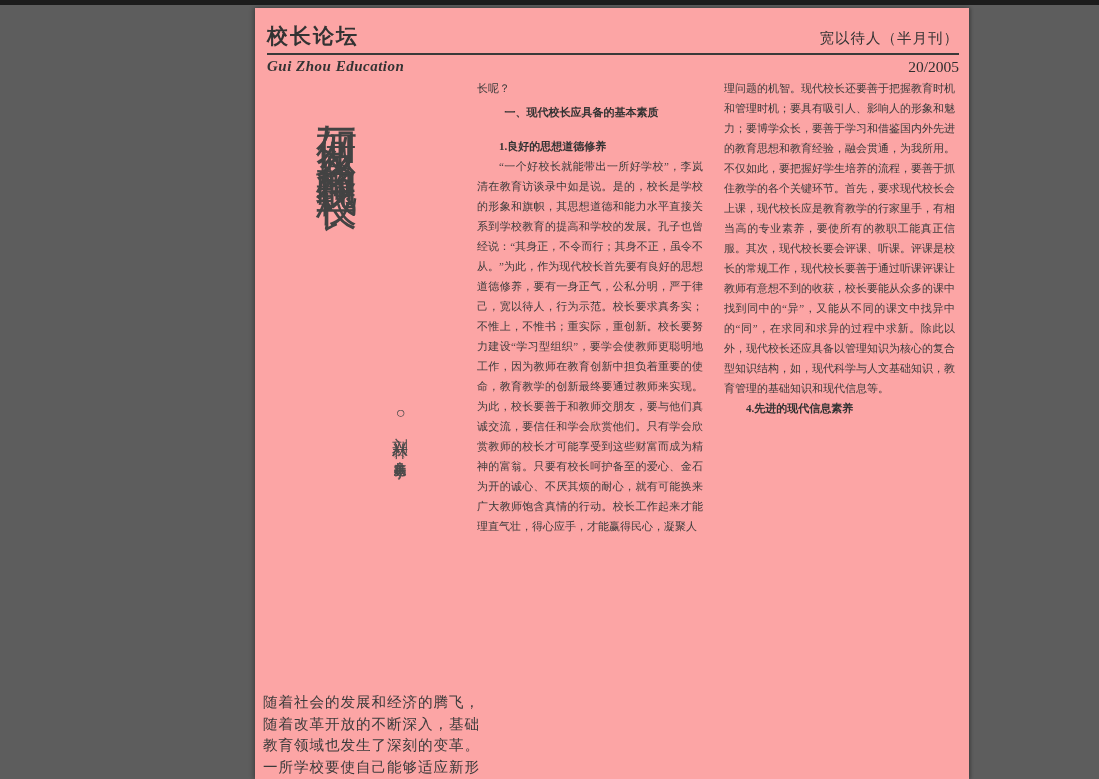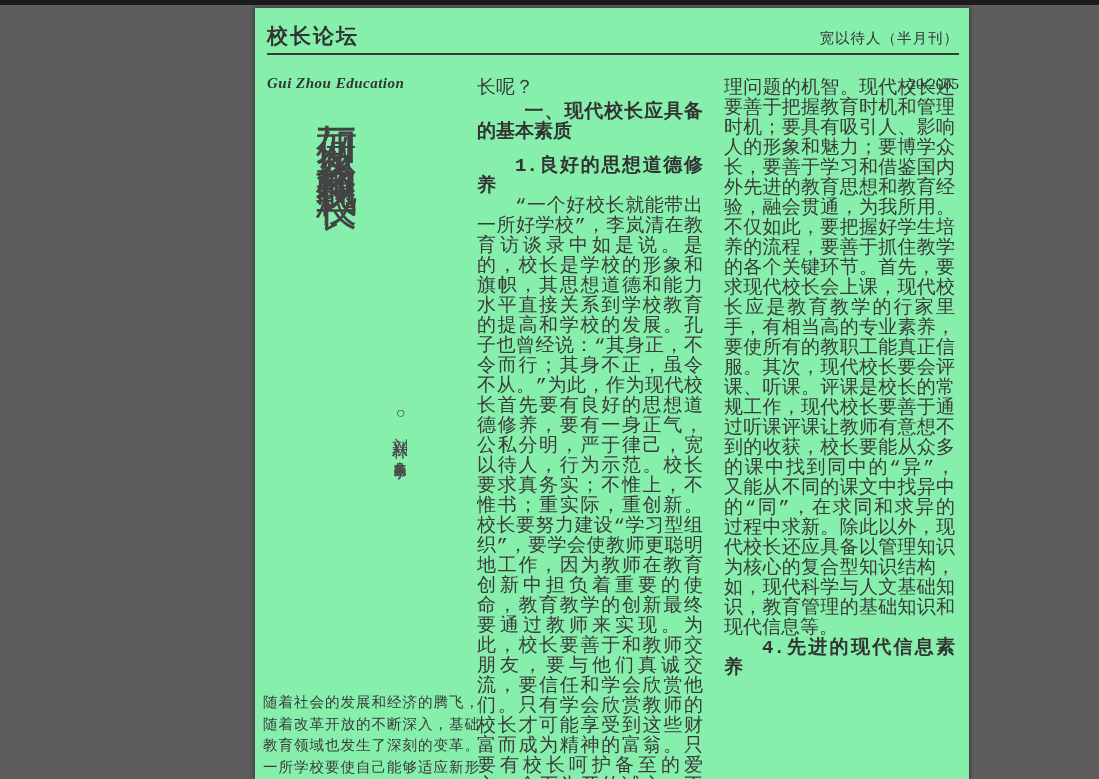--- a/index.html
+++ b/index.html
@@ -10,21 +10,21 @@
     position: relative;
   }
   .top-strip {
     position: absolute; left: 0; top: 0;
     width: 1099px; height: 5px;
     background: #1c1c1c;
   }
   .page {
     position: absolute; left: 255px; top: 8px;
     width: 714px; height: 771px;
-    background: #86efac;
+    background: #fca5a5;
     box-shadow: -2px 0 4px rgba(0,0,0,0.25), 2px 0 3px rgba(0,0,0,0.25);
     overflow: hidden;
     color: #3c3c3c;
   }
   
   .page-header { position: absolute; left: 12px; right: 10px; top: 14px; }
   .header-row1 {
     display: flex; justify-content: space-between; align-items: flex-end;
     border-bottom: 2px solid #3a3a3a;
     padding-bottom: 3px;
@@ -33,21 +33,21 @@
     font-size: 21px; font-weight: bold; letter-spacing: 2px;
     font-family: "Liberation Sans", sans-serif;
     color: #333;
   }
   .journal-cn {
     font-size: 14.5px; letter-spacing: 1px; color: #333;
     padding-bottom: 2px;
   }
   .header-row2 {
     display: flex; justify-content: space-between; align-items: flex-start;
-    padding-top: 20px;
+    padding-top: 3px;
   }
   .journal-en {
     font-style: italic; font-weight: bold; font-size: 15px; color: #333;
     letter-spacing: 0.5px;
   }
   .issue-no { font-size: 15.5px; color: #2f2f2f; }
   
   .article-title {
     position: absolute; left: 54px; top: 84px;
     writing-mode: vertical-rl; text-orientation: upright;
@@ -59,25 +59,24 @@
   .author-block {
     position: absolute; left: 134px; top: 396px;
     writing-mode: vertical-rl; text-orientation: upright;
     height: 290px; color: #4a4a4a;
   }
   .author-name { font-size: 16px; letter-spacing: 3px; }
   .author-affil { font-size: 12.5px; letter-spacing: 1px; }
   
   .col {
     position: absolute; top: 70px;
-    font-size: 19px; line-height: 20px;
+    font-size: 11px; line-height: 20px;
     text-align: justify; text-justify: inter-ideograph;
     color: #3b3b3b;
     overflow: hidden;
-    font-family: Liberation Mono, monospace;
   }
   .col-middle { left: 222px; width: 226px; height: 701px; }
   .col-right  { left: 469px; width: 231px; height: 701px; }
   .intro-para {
     position: absolute; left: 8px; top: 684px; width: 216px; height: 87px;
     font-size: 14.6px; line-height: 21.5px;
     text-align: justify; text-justify: inter-ideograph;
     color: #3b3b3b; overflow: hidden;
   }
   .section-heading {

